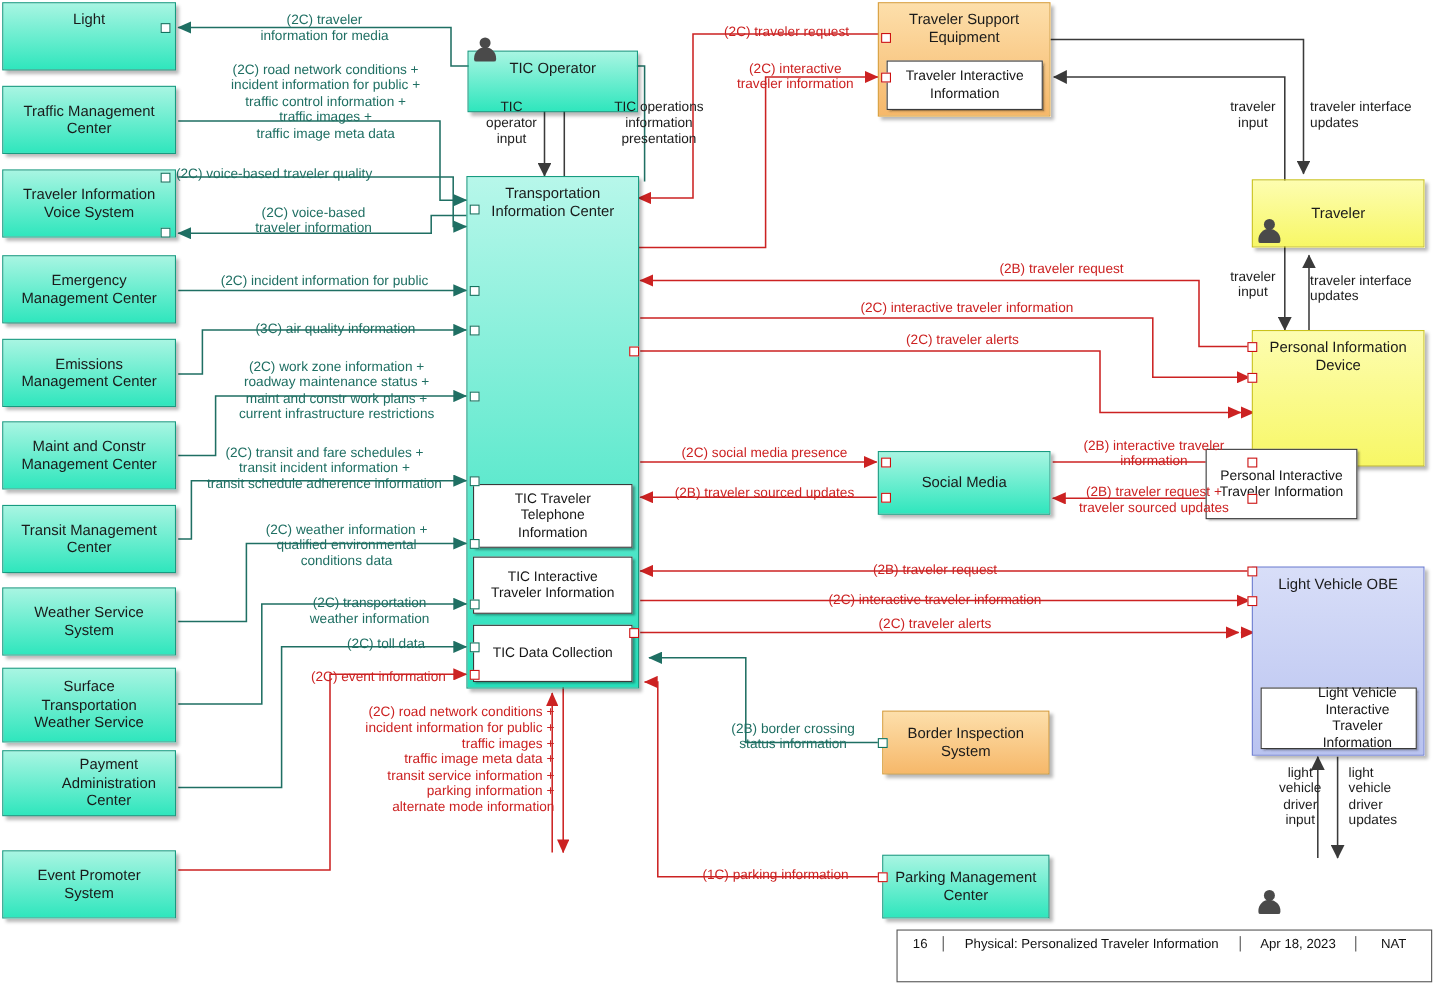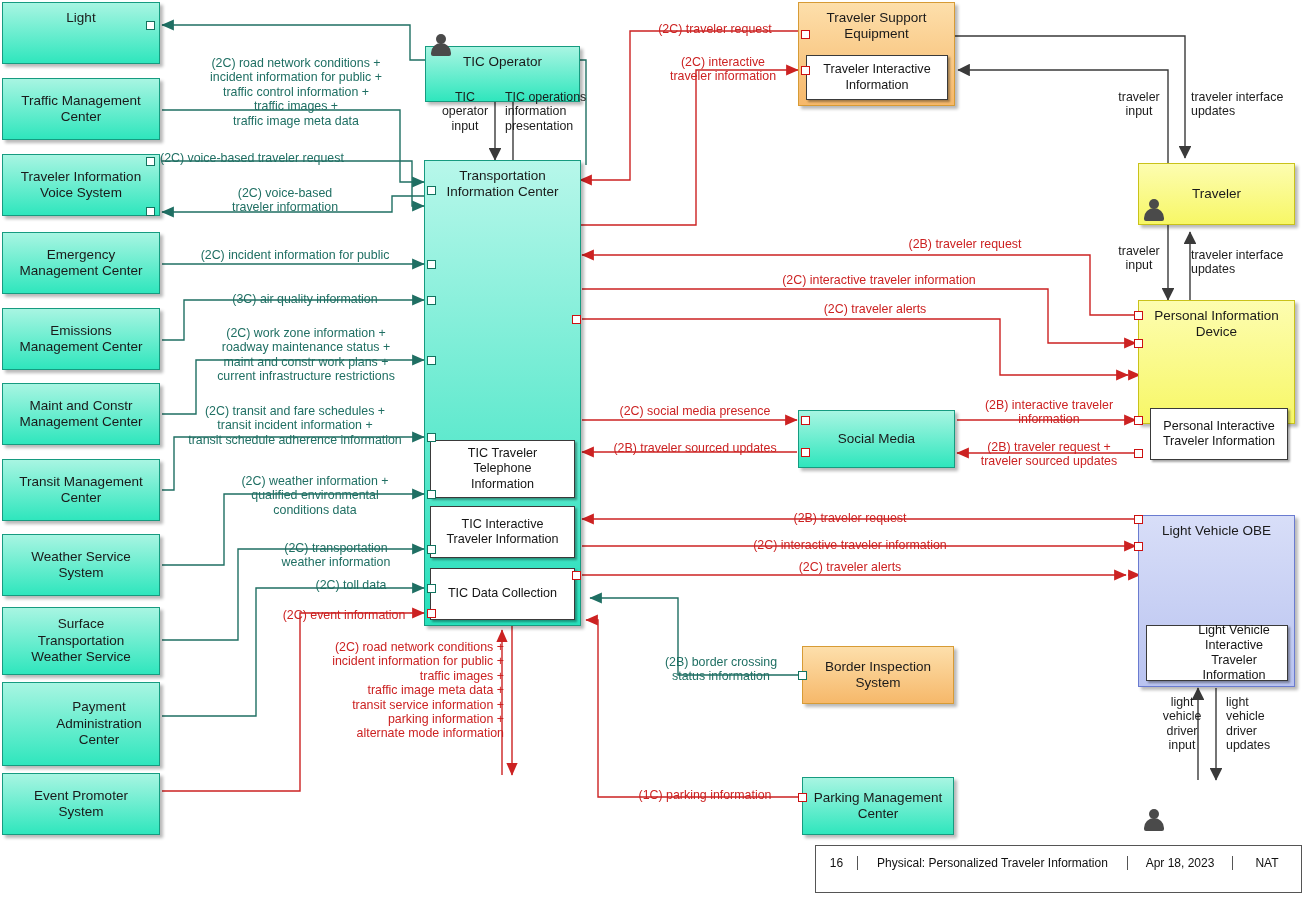--- a/index.html
+++ b/index.html
@@ -132,21 +132,21 @@
     font-size: 12px;
     color: #111;
   }
   #titleblock .tb-top {
     height: 23px;
     border-bottom: 1px solid #555;
     display: flex; align-items: center; justify-content: center;
   }
   #titleblock .tb-bot {
     height: 24px;
-    display: flex; align-items: flex-end;
+    display: flex; align-items: center;
   }
   #titleblock .tb-bot > div {
     display: flex; align-items: center; justify-content: center;
     border-right: 1px solid #555;
   }
   #titleblock .tb-bot > div:last-child { border-right: none; }
   .tb-num  { width: 42px; }
   .tb-name { flex: 1; }
   .tb-date { width: 105px; }
   .tb-org  { width: 68px; }
@@ -294,21 +294,21 @@
     <span class="lbl" style="white-space:pre-line">Weather Service
 System</span>
   </div>
 
   <div class="node teal vcenter" style="left:2px;top:607px;width:158px;height:68px;">
     <span class="lbl" style="white-space:pre-line">Surface
 Transportation
 Weather Service</span>
   </div>
 
-  <div class="node teal vcenter" style="left:2px;top:682px;width:158px;height:84px;padding-left:36px;">
+  <div class="node teal vcenter" style="left:2px;top:682px;width:158px;height:60px;padding-left:36px;">
     <span class="lbl" style="white-space:pre-line">Payment
 Administration
 Center</span>
   </div>
 
   <div class="node teal vcenter" style="left:2px;top:773px;width:158px;height:62px;">
     <span class="lbl" style="white-space:pre-line">Event Promoter
 System</span>
   </div>
 
@@ -367,21 +367,21 @@
   </div>
   <div class="actor" style="left:1143px;top:198px;">
     <div class="head"></div>
       <div class="body"></div>
   </div>
 
   <div class="node yellow" style="left:1138px;top:300px;width:157px;height:124px;">
     <span class="lbl" style="white-space:pre-line">Personal Information
 Device</span>
   </div>
-  <div class="subobj" style="left:1150px;top:408px;width:138px;height:52px;">
+  <div class="subobj" style="left:1096px;top:408px;width:138px;height:64px;">
     <span style="white-space:pre-line">Personal Interactive
 Traveler Information</span>
   </div>
 
   <div class="node blue" style="left:1138px;top:515px;width:157px;height:172px;">
     <span class="lbl">Light Vehicle OBE</span>
   </div>
   <div class="subobj" style="left:1146px;top:625px;width:142px;height:56px;padding-left:37px;">
     <span style="white-space:pre-line">Light Vehicle
 Interactive Traveler
@@ -419,28 +419,30 @@
   <div class="port red" style="left:798px;top:793px;"></div>
 
   <div class="port red" style="left:1134px;top:311px;"></div>
   <div class="port red" style="left:1134px;top:339px;"></div>
   <div class="port red" style="left:1134px;top:416px;"></div>
   <div class="port red" style="left:1134px;top:449px;"></div>
 
   <div class="port red" style="left:1134px;top:515px;"></div>
   <div class="port red" style="left:1134px;top:542px;"></div>
 
+  <div class="elabel t ta-c" style="left:195px;top:11px;width:200px;white-space:pre-line;">(2C) traveler
+information for media</div>
 
   <div class="elabel t ta-c" style="left:172px;top:56px;width:248px;white-space:pre-line;">(2C) road network conditions +
 incident information for public +
 traffic control information +
 traffic images +
 traffic image meta data</div>
 
-  <div class="elabel t ta-l" style="left:160px;top:151px;width:260px;">(2C) voice-based traveler request</div>
+  <div class="elabel t ta-l" style="left:160px;top:151px;width:260px;">(2C) voice-based traveler quality</div>
 
   <div class="elabel t ta-c" style="left:175px;top:186px;width:220px;white-space:pre-line;">(2C) voice-based
 traveler information</div>
 
   <div class="elabel t ta-c" style="left:170px;top:248px;width:250px;">(2C) incident information for public</div>
 
   <div class="elabel t ta-c" style="left:190px;top:292px;width:230px;">(3C) air quality information</div>
 
   <div class="elabel t ta-c" style="left:190px;top:326px;width:232px;white-space:pre-line;">(2C) work zone information +
 roadway maintenance status +
@@ -467,21 +469,21 @@
 traffic images +
 traffic image meta data +
 transit service information +
 parking information +
 alternate mode information</div>
 
   <div class="elabel k ta-c" style="left:437px;top:90px;width:56px;white-space:pre-line;">TIC
 operator
 input</div>
 
-  <div class="elabel k ta-l" style="left:505px;top:90px;width:106px;white-space:pre-line;">TIC operations
+  <div class="elabel k ta-l" style="left:546px;top:90px;width:106px;white-space:pre-line;text-align:center;">TIC operations
 information
 presentation</div>
 
   <div class="elabel r ta-c" style="left:630px;top:22px;width:170px;">(2C) traveler request</div>
 
   <div class="elabel r ta-c" style="left:645px;top:55px;width:156px;white-space:pre-line;">(2C) interactive
 traveler information</div>
 
   <div class="elabel k ta-c" style="left:1110px;top:90px;width:58px;white-space:pre-line;">traveler
 input</div>

